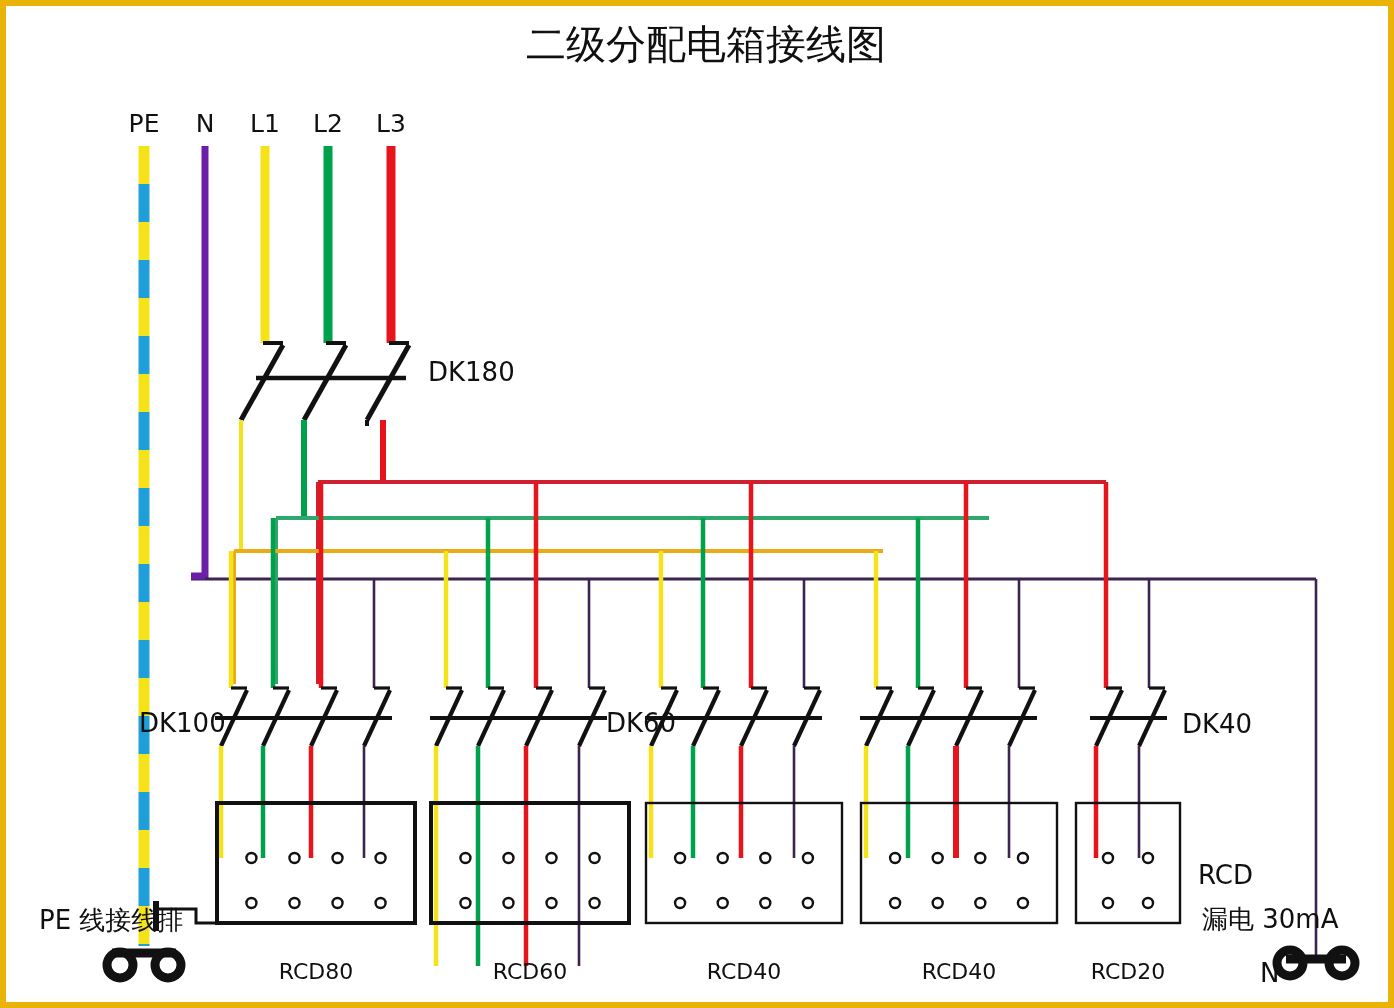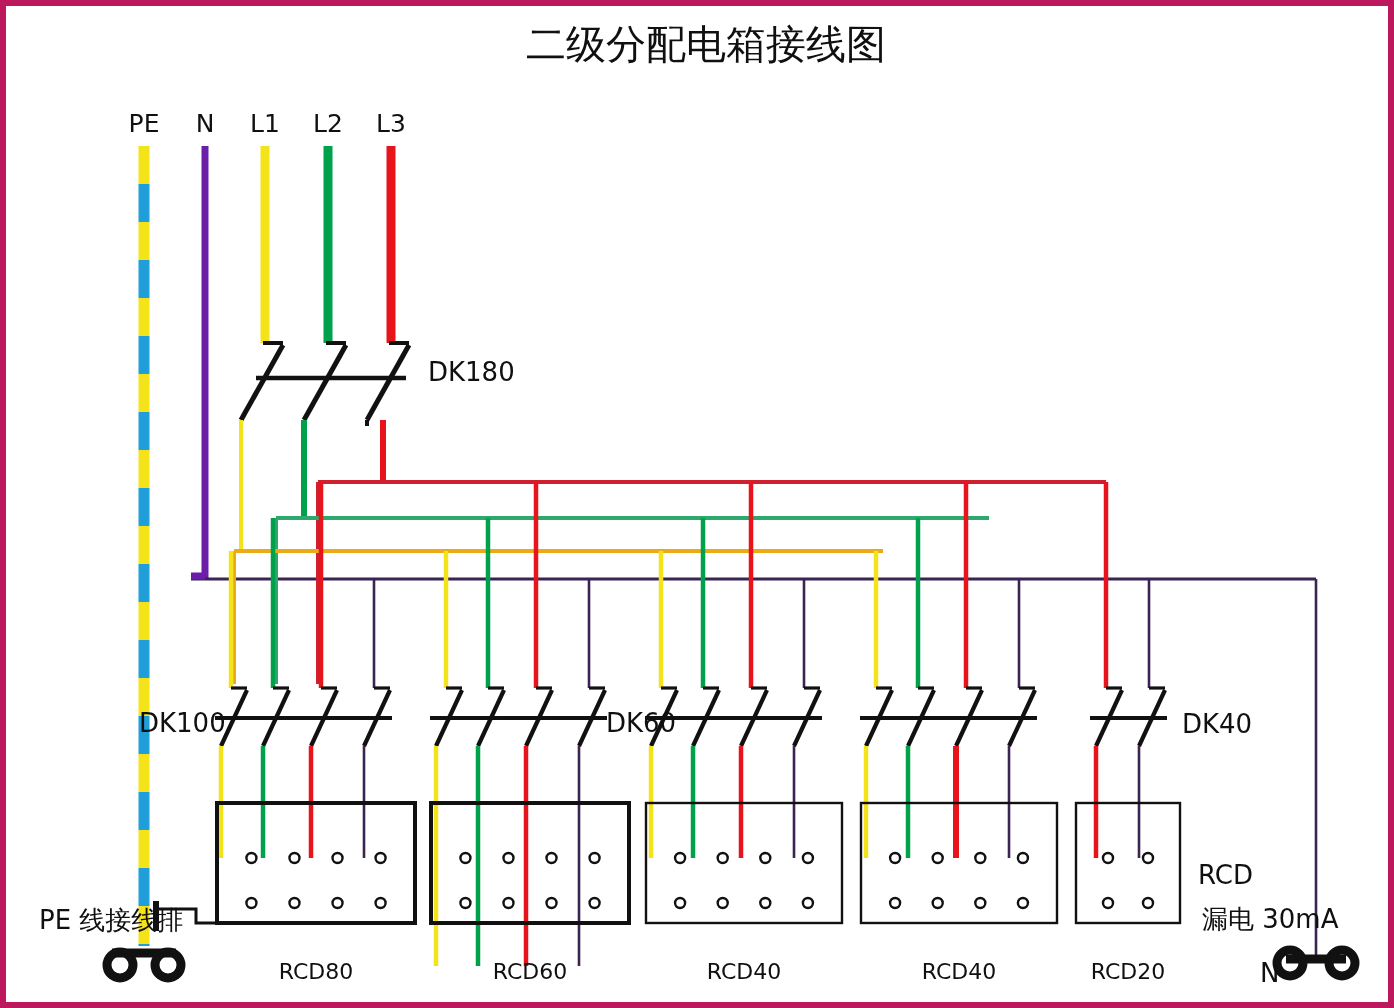--- a/index.html
+++ b/index.html
@@ -1,18 +1,18 @@
 <!DOCTYPE html>
 <html><head>
 <meta charset="utf-8">
 <style>
   html,body{margin:0;padding:0;background:#2a2a2a;}
   body{font-family:"DejaVu Sans","Liberation Sans",sans-serif;}
   #stage{position:relative;width:1394px;height:1008px;background:#ffffff;
-         box-sizing:border-box;border:6px solid #be185d;overflow:hidden;}
+         box-sizing:border-box;border:6px solid #eab308;overflow:hidden;}
   #stage svg{position:absolute;left:0;top:0;width:1394px;height:1008px;}
   text{font-family:"DejaVu Sans","Liberation Sans",sans-serif;fill:#101010;}
   .title{font-size:40px;text-anchor:middle;}
   .buslabel{font-size:25px;text-anchor:middle;}
   .devlabel{font-size:26px;}
   .rcdlabel{font-size:22px;text-anchor:middle;}
   .notelabel{font-size:26px;}
   .pelabel{font-size:26px;}
 </style>
 </head>

